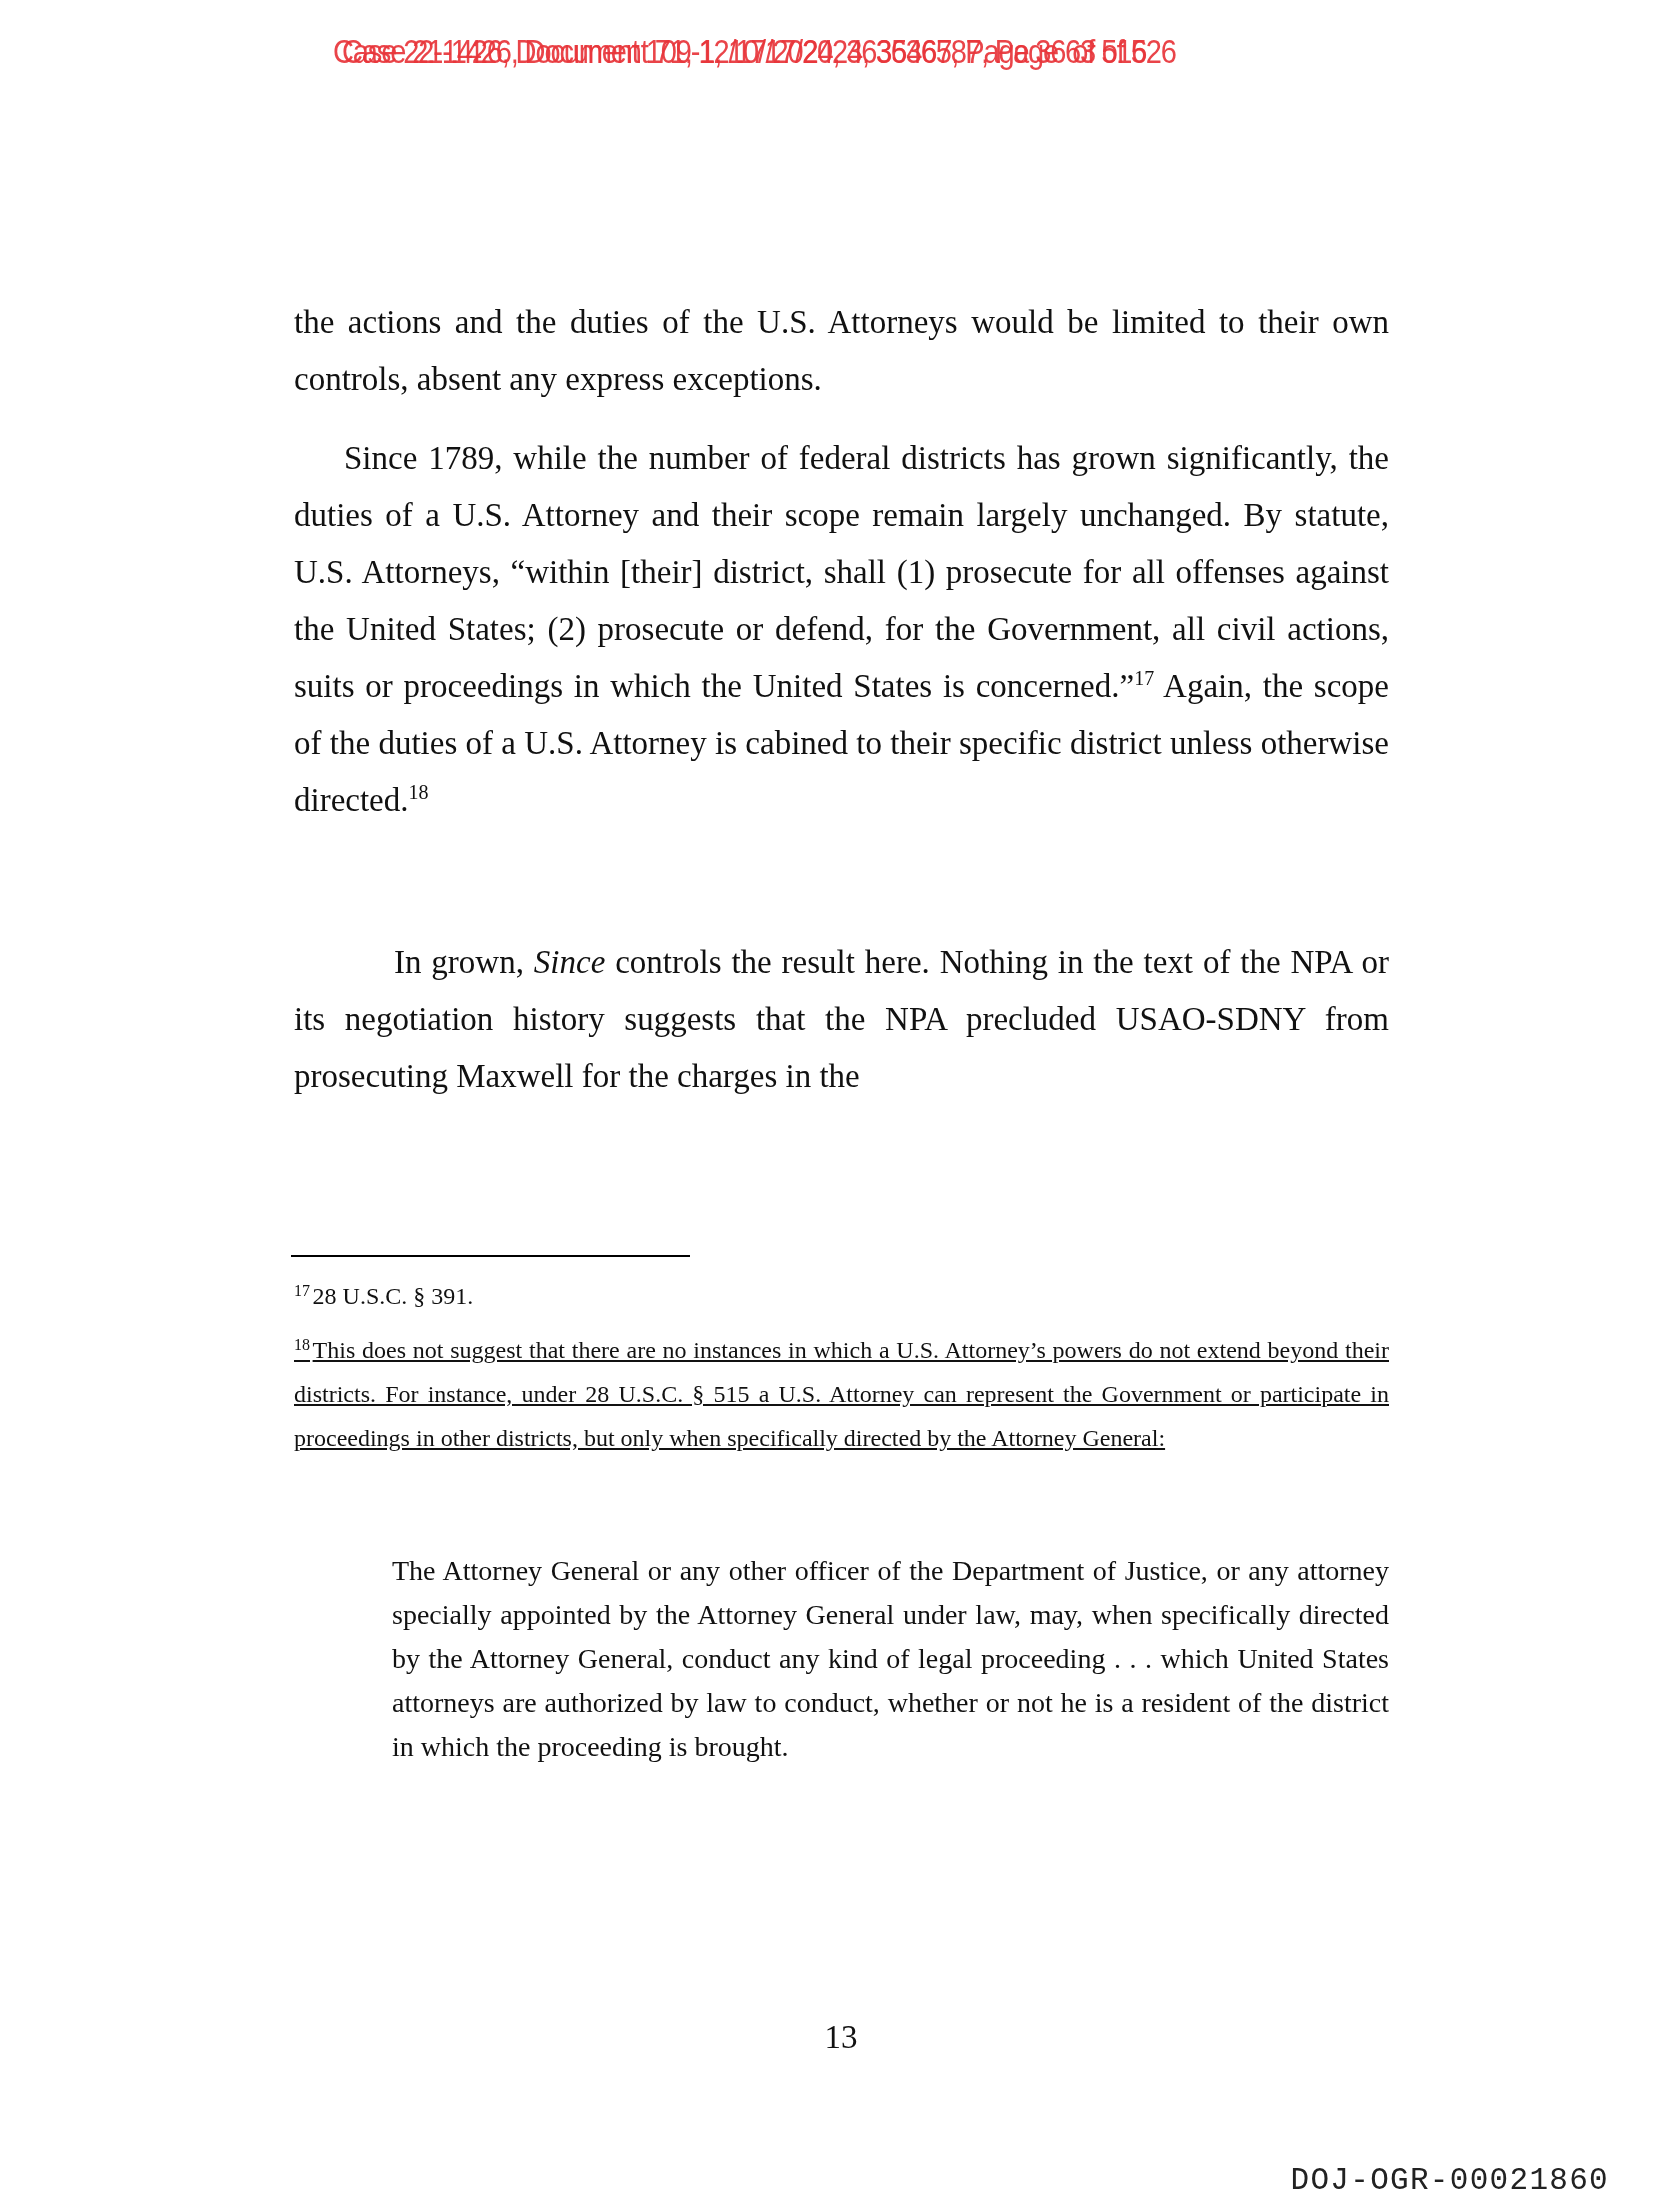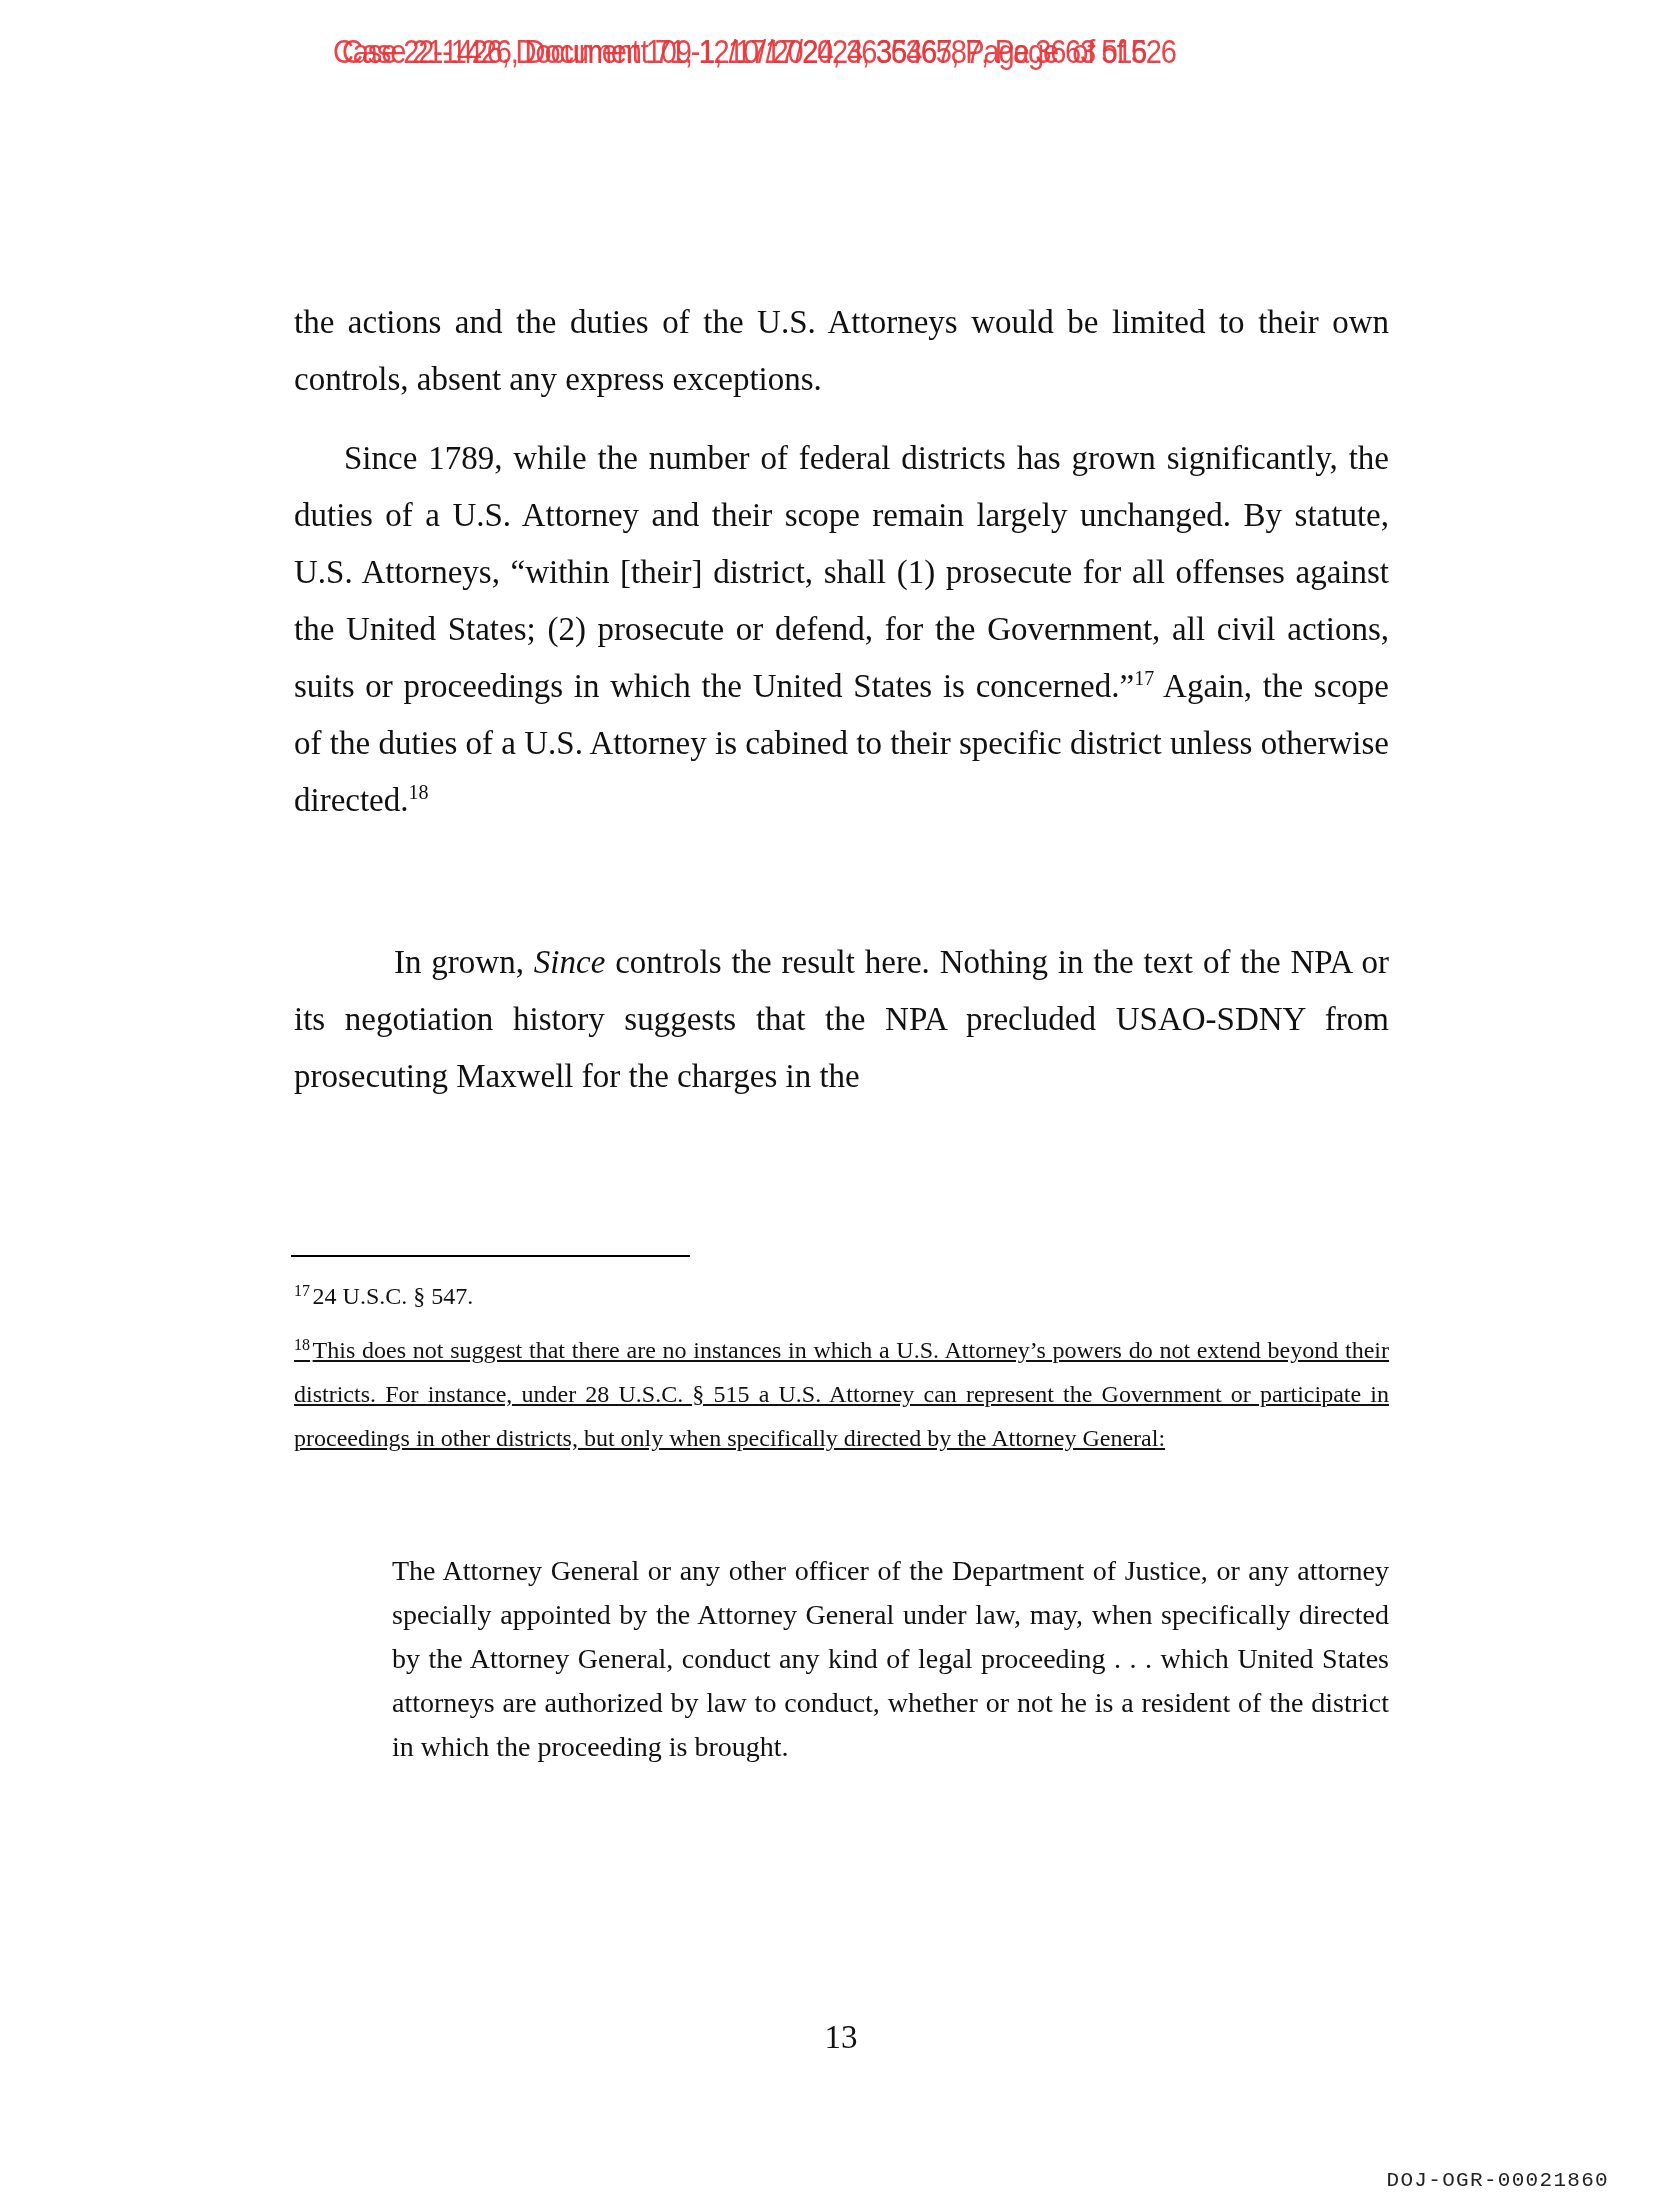--- a/index.html
+++ b/index.html
@@ -99,21 +99,21 @@
     width: 1682px;
     text-align: center;
     font-size: 33px;
     line-height: 46px;
   }
   .bates {
     position: absolute;
     top: 2161px;
     right: 66px;
     font-family: "Liberation Mono", "DejaVu Sans Mono", monospace;
-    font-size: 21px;
+    font-size: 31px;
     line-height: 39px;
     color: #222222;
     letter-spacing: 1.3px;
   }
 </style>
 </head>
 <body>
 
 <div class="header-stamp">
   <span class="header-line a" style="color: rgb(232, 53, 58);">Case 22-1426, Document 109-1, 10/17/2024, 3636587, Page 63 of 526</span>
@@ -123,21 +123,21 @@
 <p class="body-text p1">
   <span>the actions and the duties of the U.S. Attorneys would be limited to their own controls, absent any express exceptions.</span>
 </p>
 
 <p class="body-text p2"><span>Since 1789, while the number of federal districts has grown significantly, the duties of a U.S. Attorney and their scope remain largely unchanged. By statute, U.S. Attorneys, “within [their] district, shall (1) prosecute for all offenses against the United States; (2) prosecute or defend, for the Government, all civil actions, suits or proceedings in which the United States is concerned.”</span><sup class="fnref">17</sup><span> Again, the scope of the duties of a U.S. Attorney is cabined to their specific district unless otherwise directed.</span><sup class="fnref">18</sup></p>
 
 <p class="body-text p3"><span>In grown, </span><em>Since</em><span> controls the result here.  Nothing in the text of the NPA or its negotiation history suggests that the NPA precluded USAO-SDNY from prosecuting Maxwell for the charges in the</span></p>
 
 <div class="fn-rule"></div>
 
-<p class="footnote fn17"><sup>17</sup><span>24 U.S.C. § 547.</span></p>
+<p class="footnote fn17"><sup>17</sup><span>28 U.S.C. § 391.</span></p>
 
 <p class="footnote fn18"><sup>18</sup><span>This does not suggest that there are no instances in which a U.S. Attorney’s powers do not extend beyond their districts. For instance, under 28 U.S.C. § 515 a U.S. Attorney can represent the Government or participate in proceedings in other districts, but only when specifically directed by the Attorney General:</span></p>
 
 <p class="fn-quote">
   <span>The Attorney General or any other officer of the Department of Justice, or any attorney specially appointed by the Attorney General under law, may, when specifically directed by the Attorney General, conduct any kind of legal proceeding . . . which United States attorneys are authorized by law to conduct, whether or not he is a resident of the district in which the proceeding is brought.</span>
 </p>
 
 <div class="page-number">13</div>
 
 <div class="bates">DOJ-OGR-00021860</div>

